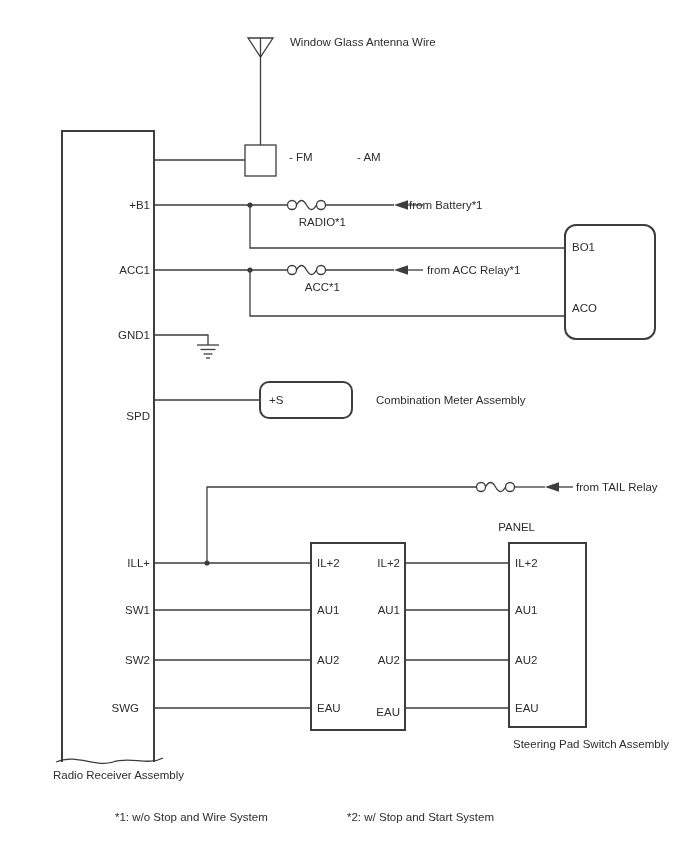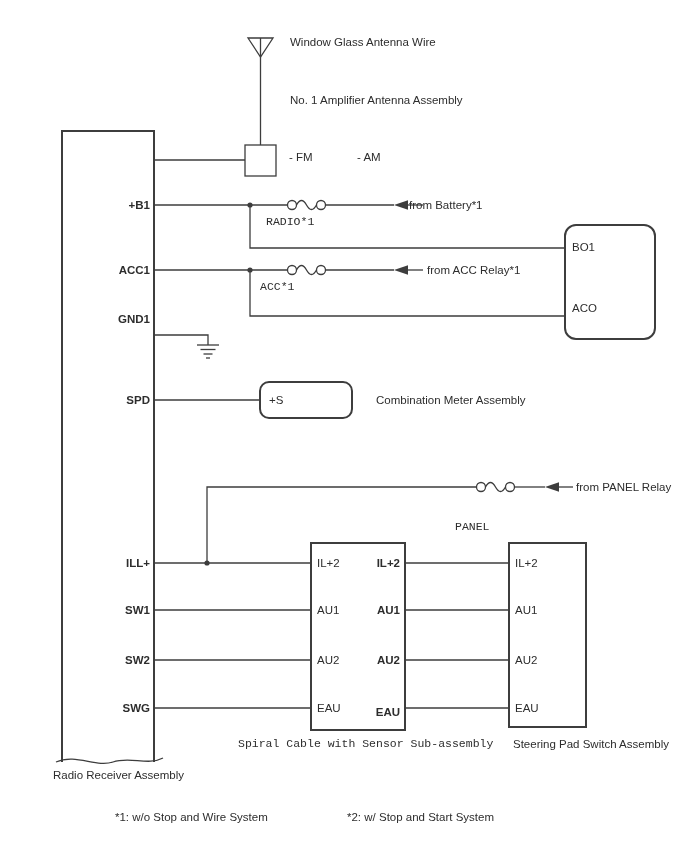--- a/index.html
+++ b/index.html
@@ -9,22 +9,22 @@
     font-family:"Liberation Sans", sans-serif;
     color:var(--text,#2d2d2d);
     margin-left:40px;
   }
   svg.geom { position:absolute; left:0; top:0; display:block; }
   svg .s  { fill:none; stroke:var(--line,#3d3d3d); stroke-width:1.3; }
   svg .b  { fill:none; stroke:var(--line,#3d3d3d); stroke-width:2; }
   svg .fuse { fill:#ffffff; stroke:var(--line,#3d3d3d); stroke-width:1.3; }
   svg .fill { fill:var(--line,#3d3d3d); stroke:none; }
   .t { position:absolute; font-size:11.5px; line-height:14px; white-space:nowrap; }
-  .ctr { text-align:left;font-family:Liberation Mono, monospace; }
-  .rgt { text-align:right;font-weight:bold; }
+  .ctr { text-align:right; }
+  .rgt { text-align:right; }
 </style>
 </head>
 <body>
 
 <div class="canvas">
 
   <svg class="geom" width="688" height="852" viewBox="0 0 688 852">
 
     <g>
       <polygon class="s" points="208,38 233,38 220.5,57"></polygon>
@@ -106,39 +106,38 @@
       <line class="s" x1="365" y1="563" x2="469" y2="563"></line>
       <line class="s" x1="365" y1="610" x2="469" y2="610"></line>
       <line class="s" x1="365" y1="660" x2="469" y2="660"></line>
       <line class="s" x1="365" y1="708" x2="469" y2="708"></line>
     </g>
 
     <rect class="b" x="469" y="543" width="77" height="184" fill="#fff"></rect>
   </svg>
 
   <div class="t" style="left:250px;top:35px">Window Glass Antenna Wire</div>
-  <div class="t" style="left:250px;top:93px">No. 1 Amplifier Antenna Assembly</div>
   <div class="t" style="left:249px;top:150px">- FM</div>
   <div class="t" style="left:317px;top:150px">- AM</div>
 
   <div class="t rgt" style="left:30px;width:80px;top:198px">+B1</div>
   <div class="t rgt" style="left:30px;width:80px;top:263px">ACC1</div>
-  <div class="t rgt" style="left:30px;width:80px;top:312px">GND1</div>
-  <div class="t rgt" style="left:30px;width:80px;top:393px">SPD</div>
+  <div class="t rgt" style="left:30px;width:80px;top:328px">GND1</div>
+  <div class="t rgt" style="left:30px;width:80px;top:409px">SPD</div>
   <div class="t rgt" style="left:30px;width:80px;top:556px">ILL+</div>
   <div class="t rgt" style="left:30px;width:80px;top:603px">SW1</div>
   <div class="t rgt" style="left:30px;width:80px;top:653px">SW2</div>
-  <div class="t rgt" style="left:30px;width:80px;top:701px">SWG</div>
+  <div class="t rgt" style="left:19px;width:80px;top:701px">SWG</div>
 
   <div class="t ctr" style="left:226px;width:80px;top:215px">RADIO*1</div>
   <div class="t" style="left:369px;top:198px">from Battery*1</div>
   <div class="t ctr" style="left:220px;width:80px;top:280px">ACC*1</div>
   <div class="t" style="left:387px;top:263px">from ACC Relay*1</div>
   <div class="t ctr" style="left:415px;width:80px;top:520px">PANEL</div>
-  <div class="t" style="left:536px;top:480px">from PANEL Relay</div>
+  <div class="t" style="left:536px;top:480px">from TAIL Relay</div>
 
   <div class="t" style="left:532px;top:240px">BO1</div>
   <div class="t" style="left:532px;top:301px">ACO</div>
 
   <div class="t" style="left:229px;top:393px">+S</div>
   <div class="t" style="left:336px;top:393px">Combination Meter Assembly</div>
 
   <div class="t" style="left:277px;top:556px">IL+2</div>
   <div class="t" style="left:277px;top:603px">AU1</div>
   <div class="t" style="left:277px;top:653px">AU2</div>
@@ -147,20 +146,19 @@
   <div class="t rgt" style="left:283px;width:77px;top:556px">IL+2</div>
   <div class="t rgt" style="left:283px;width:77px;top:603px">AU1</div>
   <div class="t rgt" style="left:283px;width:77px;top:653px">AU2</div>
   <div class="t rgt" style="left:283px;width:77px;top:705px">EAU</div>
 
   <div class="t" style="left:475px;top:556px">IL+2</div>
   <div class="t" style="left:475px;top:603px">AU1</div>
   <div class="t" style="left:475px;top:653px">AU2</div>
   <div class="t" style="left:475px;top:701px">EAU</div>
 
-  <div class="t ctr" style="left:198px;width:220px;top:737px">Spiral Cable with Sensor Sub-assembly</div>
   <div class="t" style="left:473px;top:737px">Steering Pad Switch Assembly</div>
   <div class="t" style="left:13px;top:768px">Radio Receiver Assembly</div>
 
   <div class="t" style="left:75px;top:810px">*1: w/o Stop and Wire System</div>
   <div class="t" style="left:307px;top:810px">*2: w/ Stop and Start System</div>
 
 </div>
 
 </body></html>

